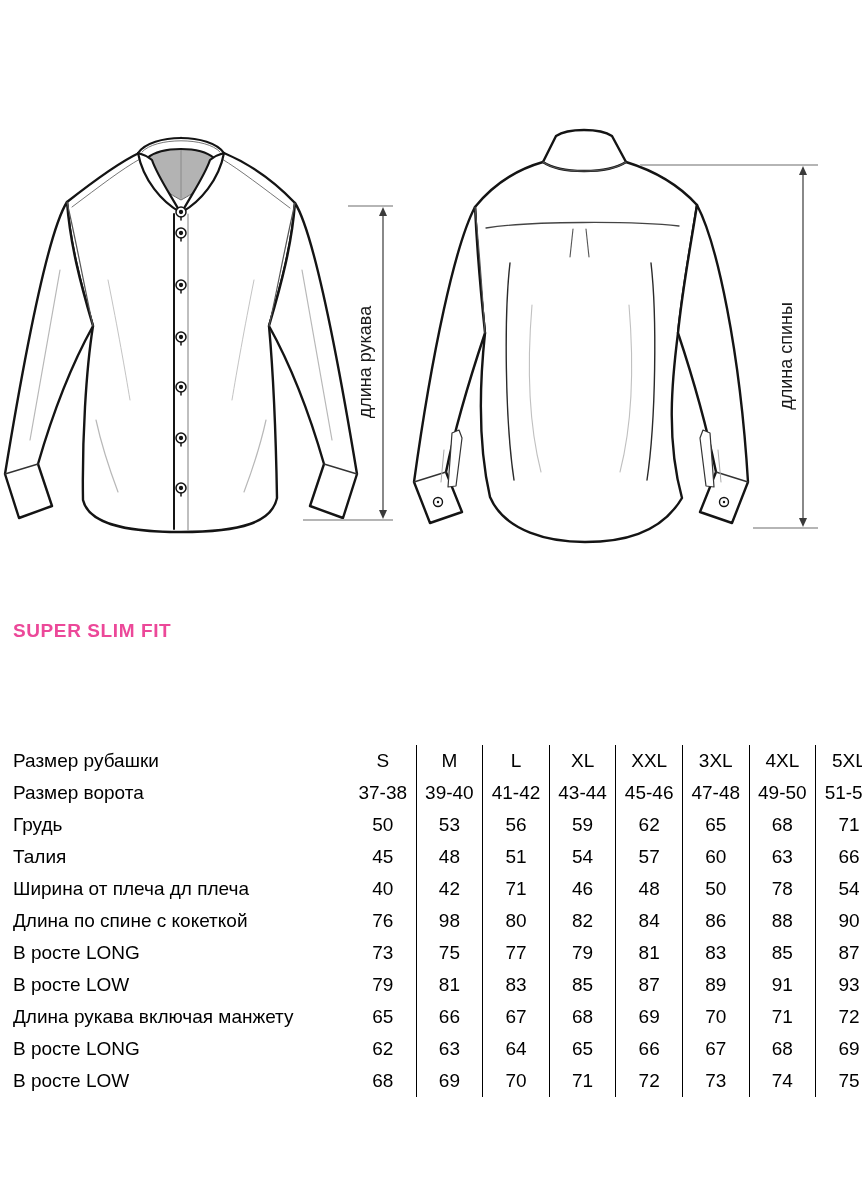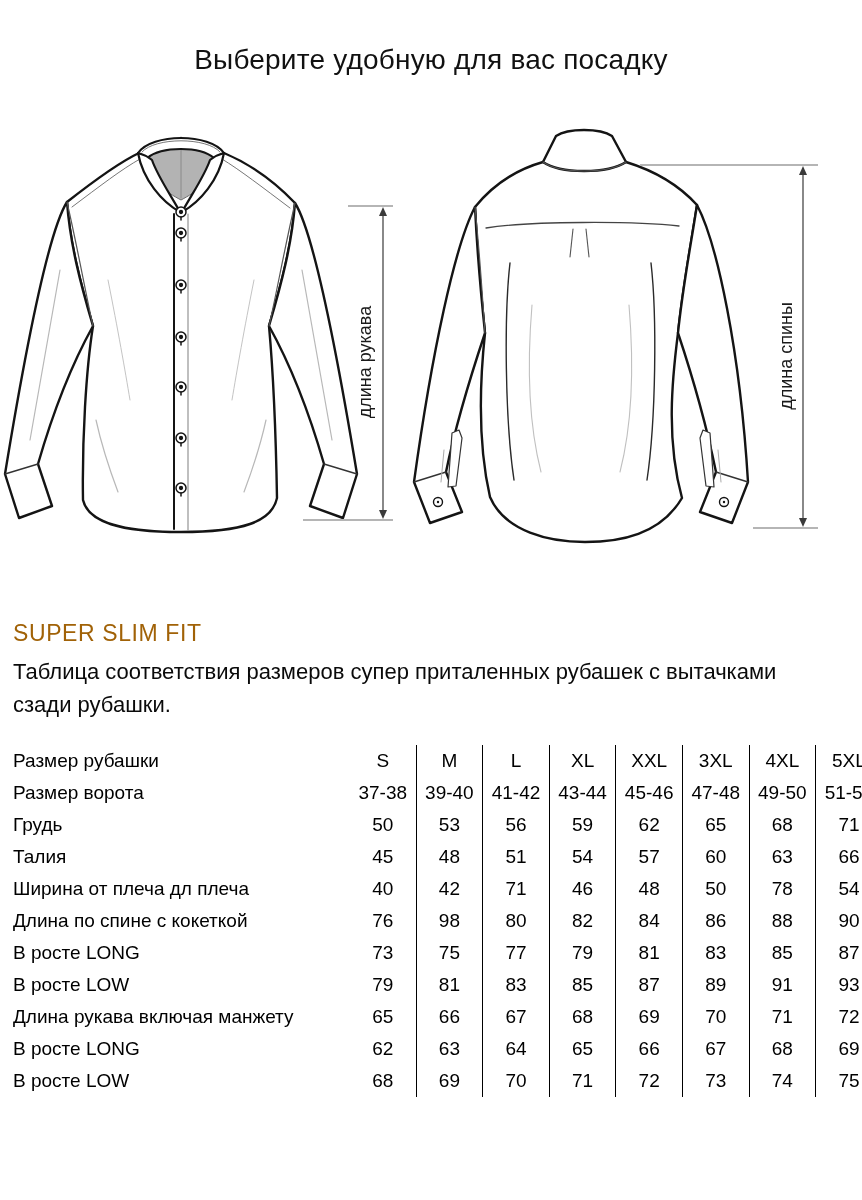--- a/index.html
+++ b/index.html
@@ -8,21 +8,21 @@
     font-family:"Liberation Sans", sans-serif; color:#000; overflow:hidden;
   }
   .page-title {
     position:absolute; top:44px; left:0; width:862px;
     text-align:center; font-size:28px; font-weight:400; color:#111;
     letter-spacing:0.2px; margin:0;
   }
   .figure-svg { position:absolute; top:120px; left:0; }
   .fit-heading {
     position:absolute; top:620px; left:13px; margin:0;
-    font-size:23px; font-weight:400; letter-spacing:0.6px; color:#a16207;
+    font-size:19px; font-weight:700; letter-spacing:0.6px; color:#ec4899;
   }
   .fit-description {
     position:absolute; top:655px; left:13px; width:820px; margin:0;
     font-size:22px; line-height:33px; color:#0a0a0a; white-space:pre-line;
   }
   table.size-table {
     position:absolute; top:745px; left:0; width:862px;
     border-collapse:collapse; table-layout:fixed;
   }
   table.size-table td {
@@ -31,21 +31,20 @@
   }
   table.size-table td.label { width:337px; text-align:left; padding-left:13px;margin-top:19px; }
   table.size-table td.val   { width:65.6px; border-left:1px solid #000; }
   table.size-table td.val.first { border-left:none; }
 </style>
 </head>
 <body>
 
 <div class="page">
 
-  <h1 class="page-title">Выберите удобную для вас посадку</h1>
 
   <svg class="figure-svg" width="862" height="465" viewBox="0 0 862 465">
 
     <g fill="#ffffff" stroke="#141414" stroke-width="2.4" stroke-linejoin="round" stroke-linecap="round">
 
       <path d="M67,82 C95,60 120,42 139,33 L224,33 C250,44 275,62 295,83
                C292,123 282,162 269,206
                C273,250 276,320 277,378
                C272,402 242,412 181,412
                C120,412 88,402 83,380
@@ -192,22 +191,20 @@
       <path d="M803,46 l-4,9 h8 z" fill="#3a3a3a"></path>
       <path d="M803,407 l-4,-9 h8 z" fill="#3a3a3a"></path>
       <g transform="translate(792,236) rotate(-90)">
         <text x="0" y="0" text-anchor="middle" font-size="18" fill="#1a1a1a" font-family="Liberation Sans, sans-serif">длина спины</text>
       </g>
     </g>
   </svg>
 
   <h2 class="fit-heading">SUPER SLIM FIT</h2>
 
-  <p class="fit-description">Таблица соответствия размеров супер приталенных рубашек с вытачками
-сзади рубашки.</p>
 
   <table class="size-table">
     <tbody id="size-table-body">
         <tr>
           <td class="label">Размер рубашки</td>
           <td class="val first">S</td>
           <td class="val">M</td>
           <td class="val">L</td>
           <td class="val">XL</td>
           <td class="val">XXL</td>

